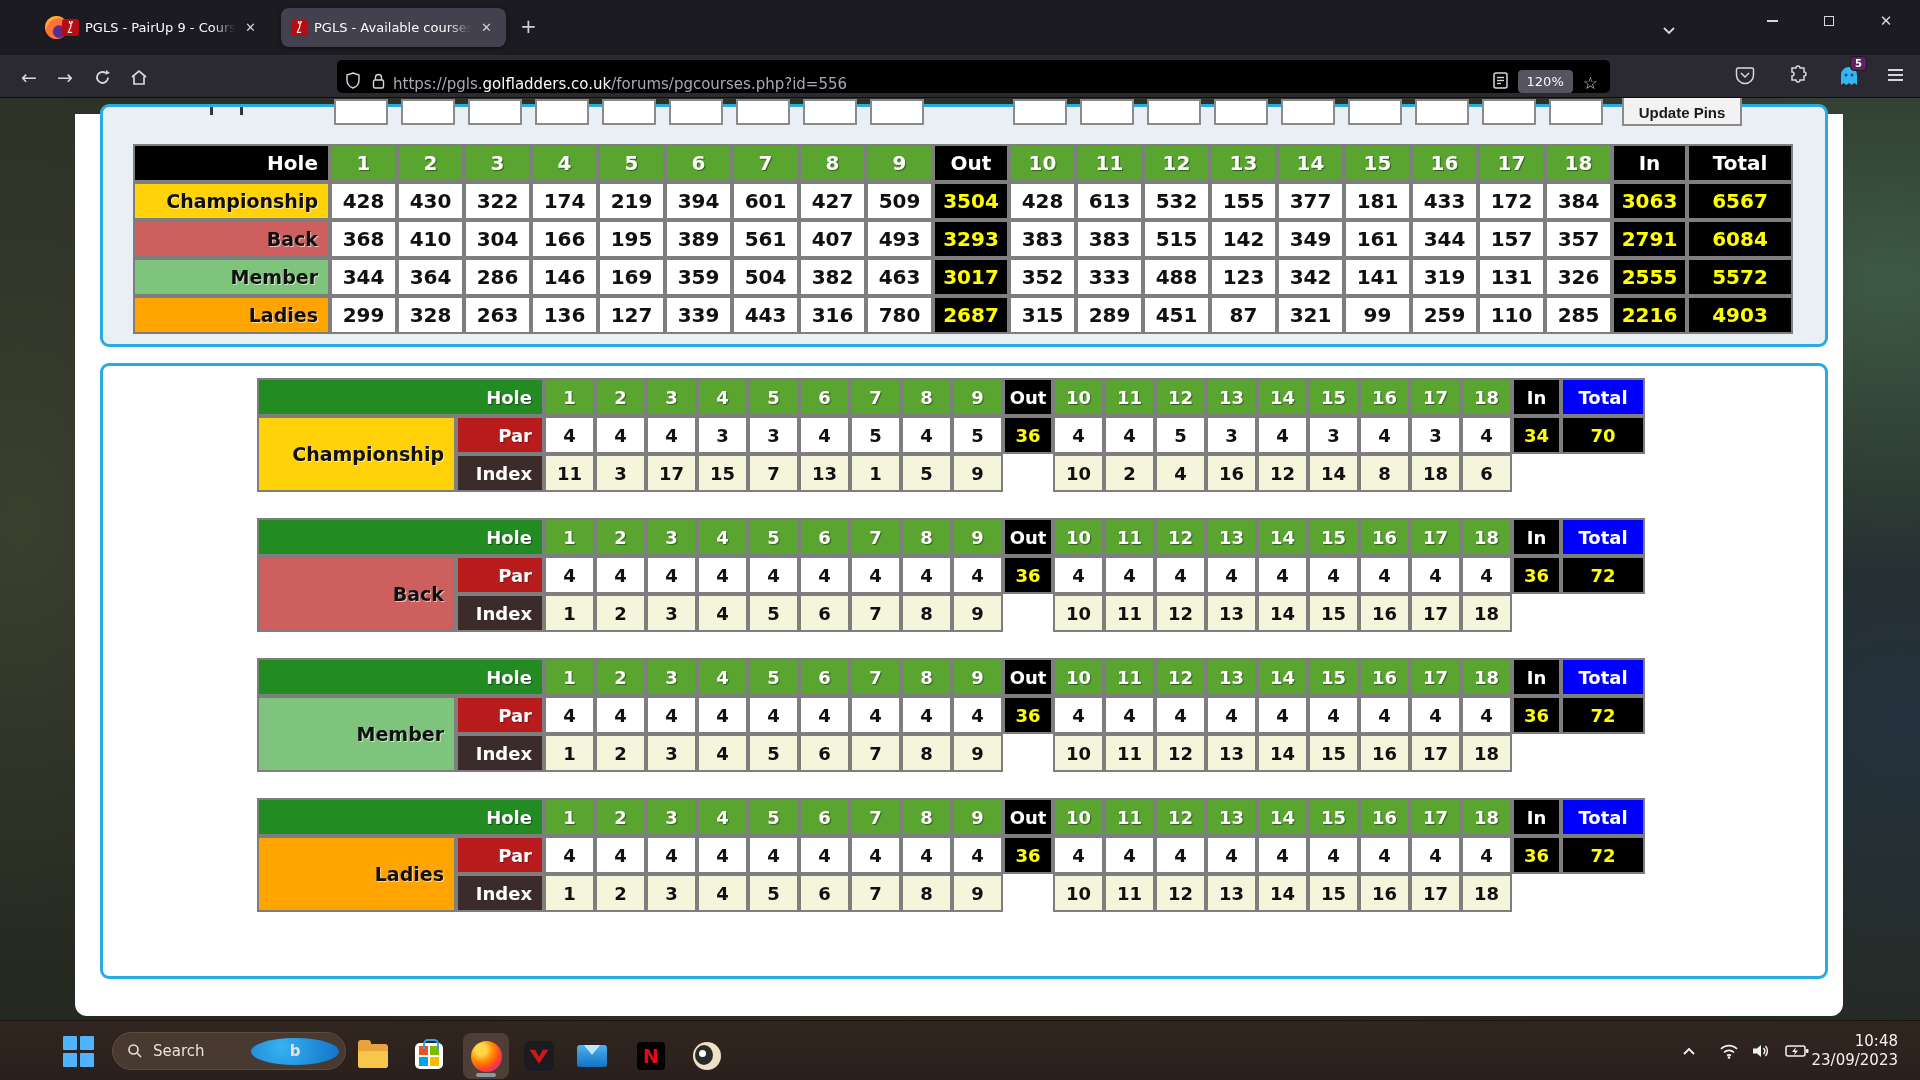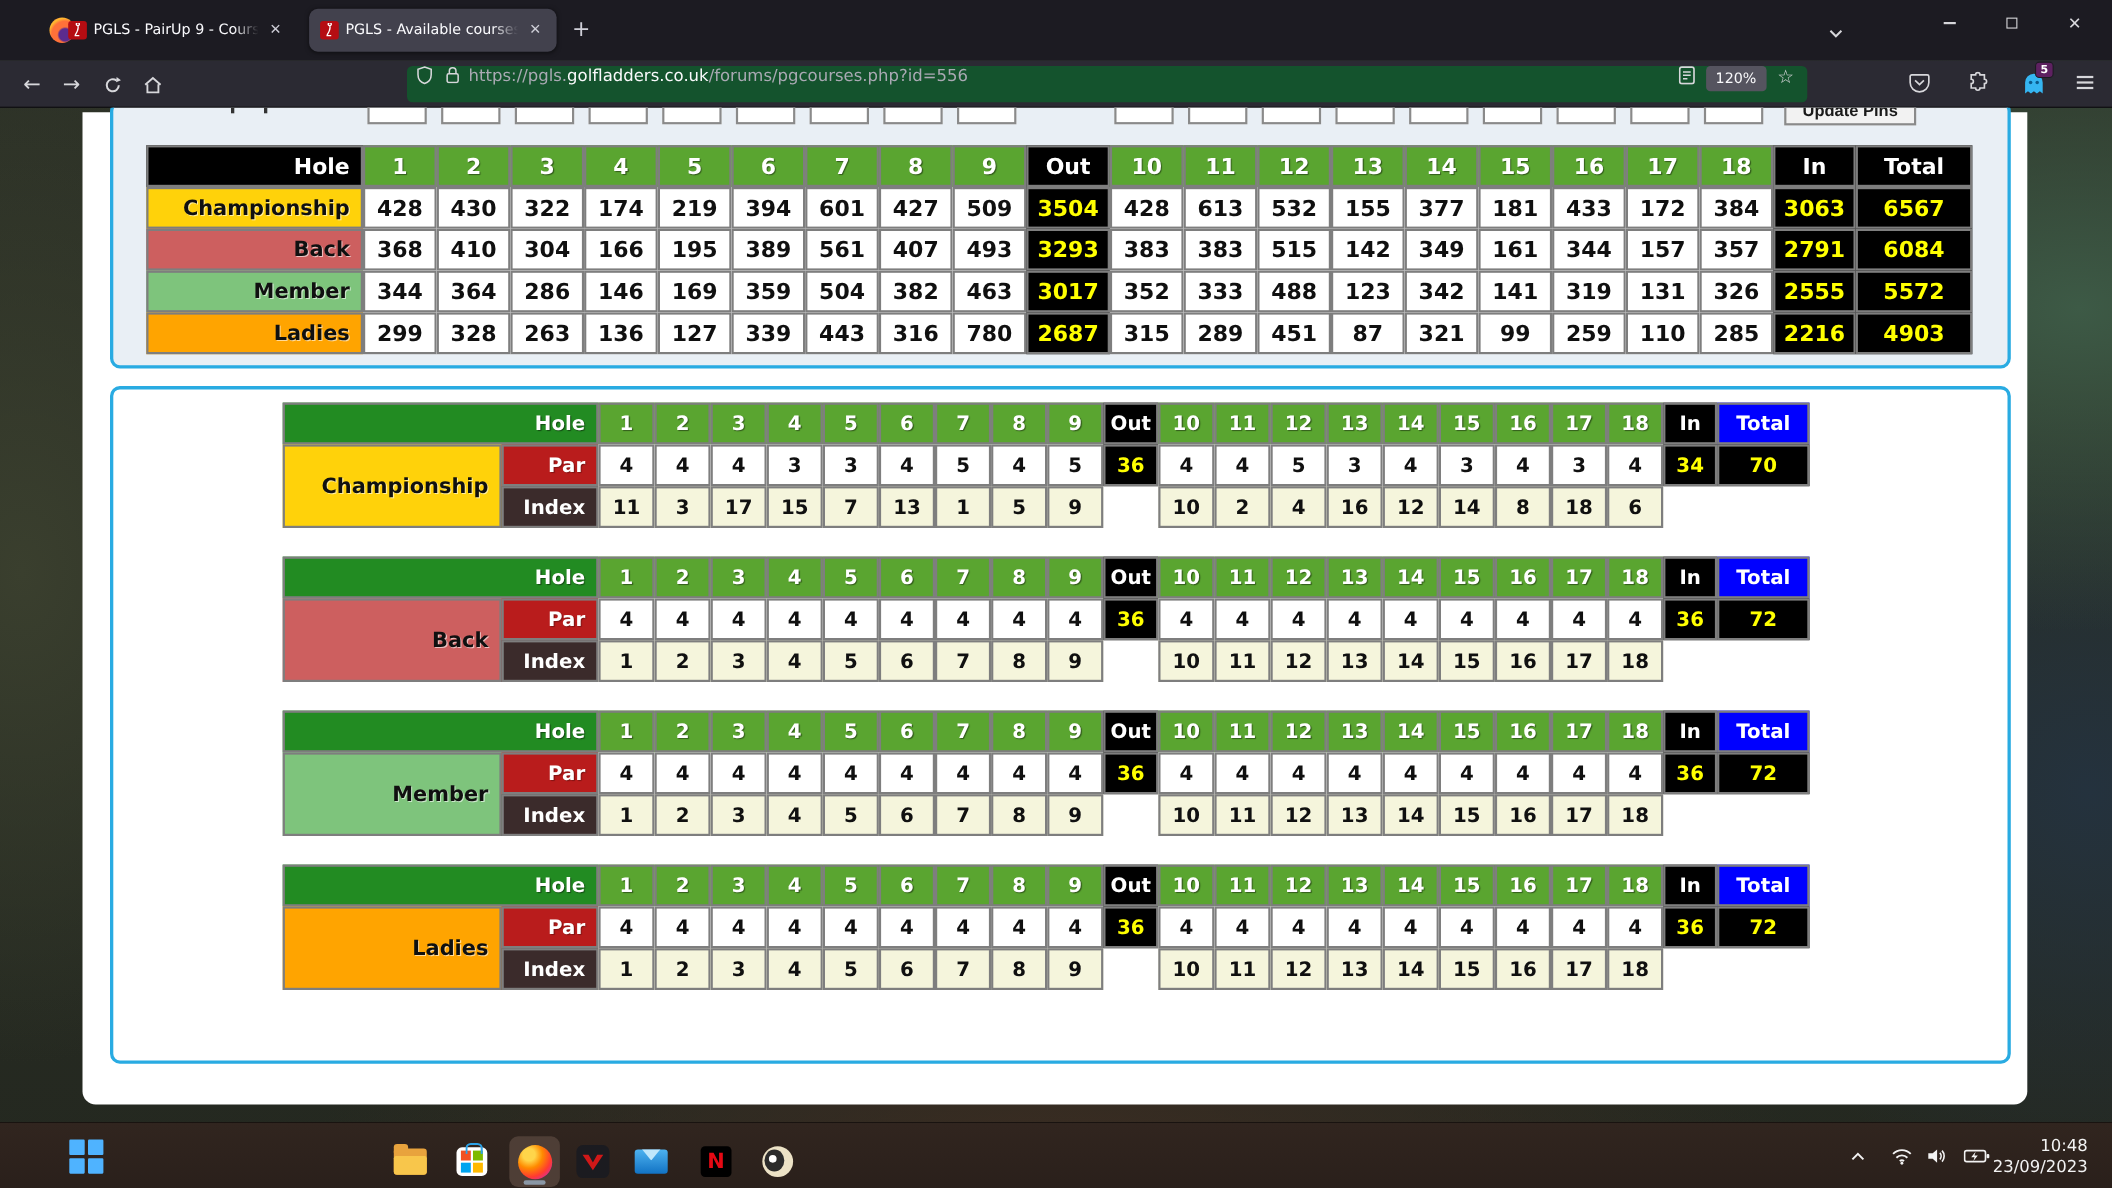--- a/index.html
+++ b/index.html
@@ -29,36 +29,36 @@
   .newtab { position:absolute; left:520px; top:16px; color:#cfcfd8; font-size:20px; line-height:20px; }
   .tab-chevron { position:absolute; left:1662px; top:20px; }
   .winbtn { position:absolute; top:0; width:46px; height:42px; display:flex; align-items:center; justify-content:center; color:#d7d7db; }
   .winbtn.min { left:1749px; } .winbtn.max { left:1806px; } .winbtn.close { left:1863px; font-size:15px; }
   .minbar { width:11px; height:2px; background:#d7d7db; }
   .maxbox { width:10px; height:10px; border:1.6px solid #d7d7db; }
 
   .toolbar { position:absolute; left:0; top:55px; width:1920px; height:43px; background:#2b2a33; border-bottom:1px solid #0c0c0d; }
   .navbtn { position:absolute; top:7px; width:30px; height:30px; display:flex; align-items:center; justify-content:center;
     color:#d7d7db; font-size:19px; border-radius:4px; }
-  .urlbar { position:absolute; left:337px; top:5px; width:1273px; height:33px; background:#14532d; border-radius:5px;
-    display:flex; align-items:flex-start; padding:0 8px;margin-left:33px; }
+  .urlbar { position:absolute; left:337px; top:5px; width:1273px; height:33px; background:#000000; border-radius:5px;
+    display:flex; align-items:flex-end; padding:0 8px; }
   .urlbar .sep { flex:1 1 auto; }
   .url-text { font-size:15px; margin-left:8px; white-space:nowrap; }
   .url-dim { color:#a9a9b3; } .url-bright { color:#f9f9fb; }
   .zoom-badge { background:#55545f; color:#f9f9fb; font-size:13px; border-radius:4px; padding:4px 9px; margin:0 10px; }
   .star { color:#d7d7db; font-size:17px; margin-right:4px; }
   .tool-ico { position:absolute; top:10px; }
   .ghost-badge { position:absolute; right:-7px; top:-9px; background:#5e2161; color:#fff; font-size:10px; font-weight:bold;
     border-radius:4px; padding:1px 4px; border:1px solid #1c1b22; }
   .hamburger { display:flex; flex-direction:column; gap:3px; }
   .hamburger i { width:15px; height:2px; background:#d7d7db; }
 
   
   .viewport { position:absolute; left:0; top:98px; width:1920px; height:922px; overflow:hidden; }
-  .pagebox { position:absolute; left:75px; top:4px; width:1768px; height:902px; background:#fff; border-radius:0 0 12px 12px; }
+  .pagebox { position:absolute; left:75px; top:16px; width:1768px; height:902px; background:#fff; border-radius:0 0 12px 12px; }
 
   .bluebox { position:absolute; left:25px; width:1728px; border:3px solid #29abe2; border-radius:9px; }
   .box-dist { top:-10px; height:243px; background:#e9eff5; }
   .box-tees { top:249px; height:616px; background:#fff; overflow:hidden; }
 
   .pins-strip { position:relative; height:37px; }
   .pin-input { position:absolute; top:-8px; width:54px; height:26px; background:#fff; border:2px solid #8a8a8a; }
   .tickmark { position:absolute; top:0; width:3px; height:8px; background:#333; }
   .update-pins { position:absolute; left:1519px; top:-14px; width:120px; height:33px; background:#f2f2f2;
     border:2px solid #8a8a8a; color:#1a1a1a; font-weight:bold; font-size:15px;
@@ -667,20 +667,28 @@
 </div>
 
 <div class="taskbar">
   <div class="startbtn">
       <i></i>
       <i></i>
       <i></i>
       <i></i>
     </div>
 
+  <div class="search-pill">
+    <svg width="16" height="16" viewBox="0 0 16 16">
+        <circle cx="6.5" cy="6.5" r="4.5" stroke="#e8e2dd" stroke-width="1.6" fill="none"></circle>
+        <line x1="10" y1="10" x2="14" y2="14" stroke="#e8e2dd" stroke-width="1.6"></line>
+      </svg>
+    <span>Search</span>
+    <span class="bing">b</span>
+  </div>
 
   <div class="tb-item" style="left:350px">
     <span class="folder-ico">
         <span class="back"></span>
         <span class="tabp"></span>
         <span class="front"></span>
       </span>
   </div>
   <div class="tb-item" style="left:406px">
     <span class="store-ico">

